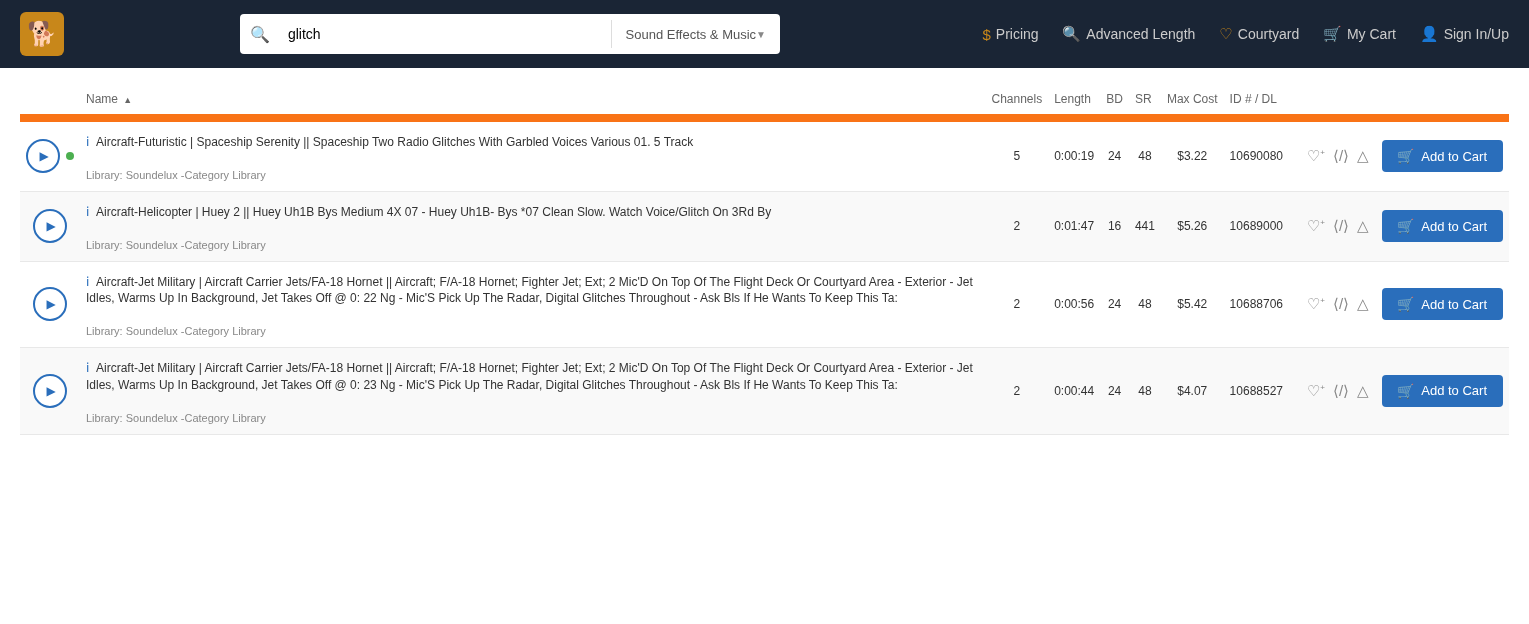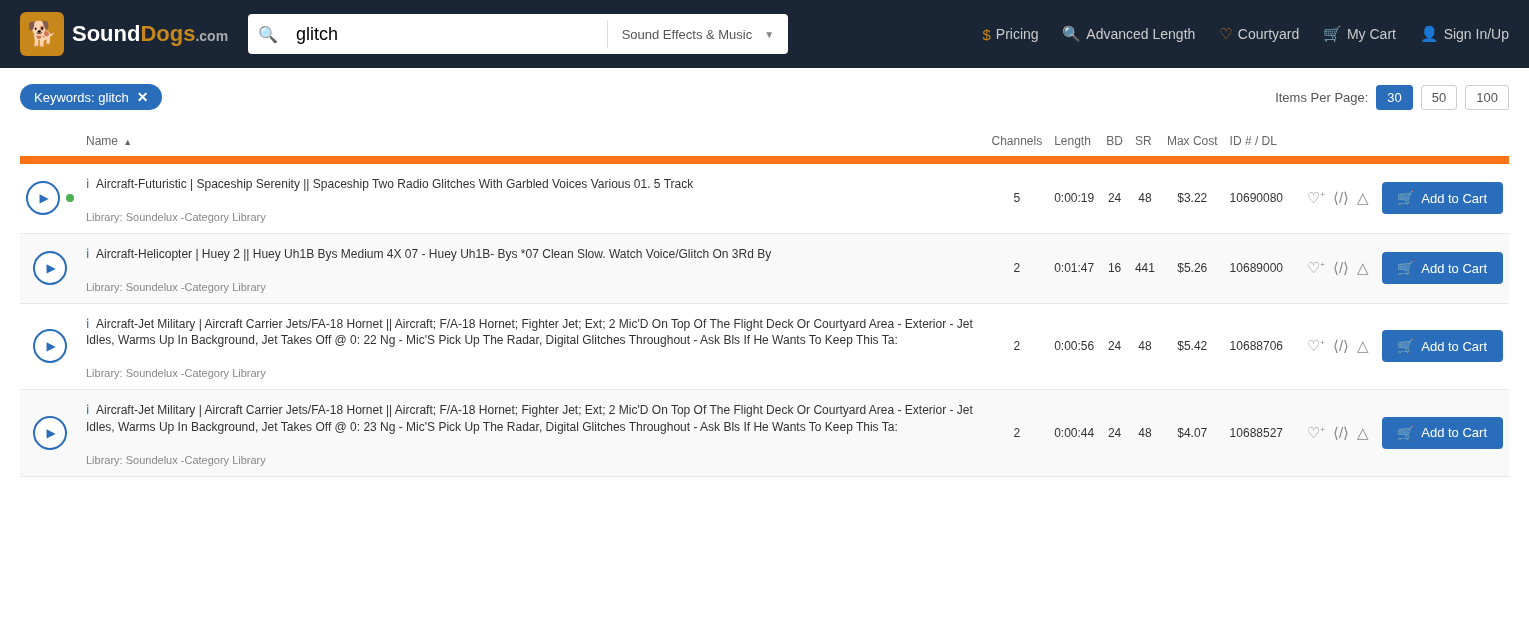--- a/index.html
+++ b/index.html
@@ -43,34 +43,34 @@
       height: 40px;
     }
     .search-icon-wrap {
       padding: 0 10px;
       color: #888;
       font-size: 16px;
     }
     .search-input {
       border: none;
       outline: none;
-      font-size: 18px;
+      font-size: 14px;
       flex: 1;
       padding: 0 8px;
       height: 100%;
     }
     .search-divider {
       width: 1px;
       height: 28px;
       background: #ddd;
     }
     .search-category {
       display: flex;
       align-items: center;
-      gap: 12px;
+      gap: 0;
       padding: 0 14px;
       font-size: 13px;
       color: #555;
       cursor: pointer;
       white-space: nowrap;
     }
     .chevron-down { font-size: 10px; color: #888; }
 
     
     .nav {
@@ -255,23 +255,20 @@
       justify-content: center;
       gap: 3px;
     }
   </style>
 </head>
 <body>
 
 <header class="header">
   <div class="logo-area">
     <div class="logo-dog">🐕</div>
-    <div>
-      <span style="font-size:22px;font-weight:bold;color:#fff;">Sound<span style="color:#c8871a;">Dogs</span><span style="color:#aaa;font-size:14px;">.com</span></span>
-    </div>
   </div>
 
   <div class="search-bar">
     <div class="search-icon-wrap">🔍</div>
     <input class="search-input" type="text" value="glitch" style="">
     <div class="search-divider"></div>
     <div class="search-category">
       <span>Sound Effects &amp; Music</span>
       <span class="chevron-down">▼</span>
     </div>
@@ -296,32 +293,20 @@
     </div>
     <div class="nav-item">
       <span class="nav-icon">👤</span>
       <span>Sign In/Up</span>
     </div>
   </nav>
 </header>
 
 <div class="content">
 
-  <div class="filter-row">
-    <div class="keyword-tag">
-      <span>Keywords: glitch</span>
-      <span class="close-x">✕</span>
-    </div>
-    <div class="items-per-page">
-      <span>Items Per Page:</span>
-      <button class="per-page-btn active">30</button>
-      <button class="per-page-btn">50</button>
-      <button class="per-page-btn">100</button>
-    </div>
-  </div>
 
   <table class="results-table">
     <thead>
       <tr>
         <th class="col-play"></th>
         <th class="col-name sortable">
           <span>Name</span>
           <span class="sort-arrow">▲</span>
         </th>
         <th class="col-channels">Channels</th>

